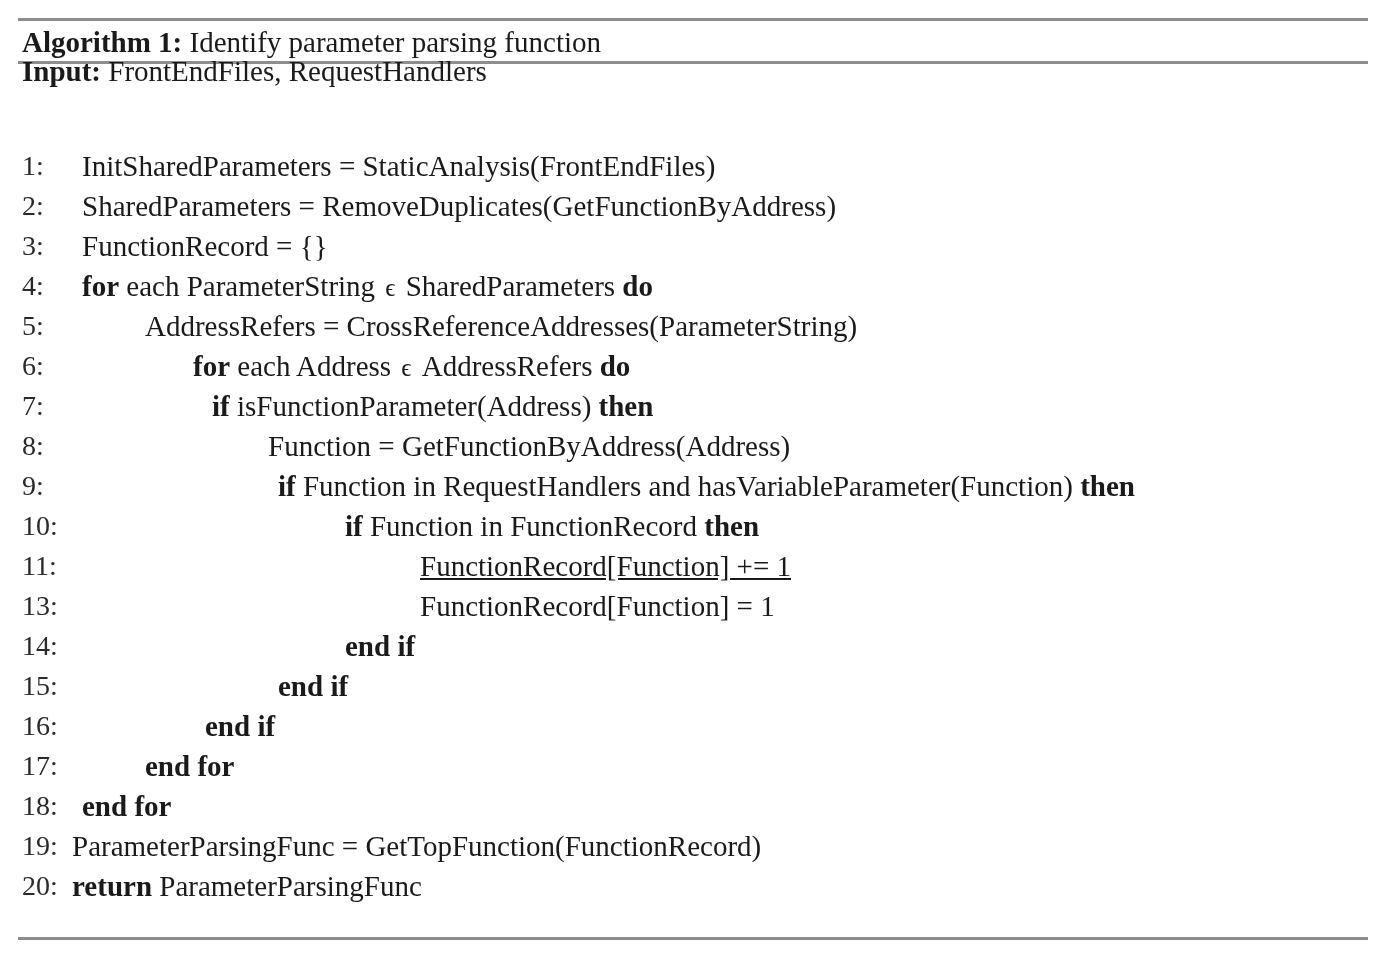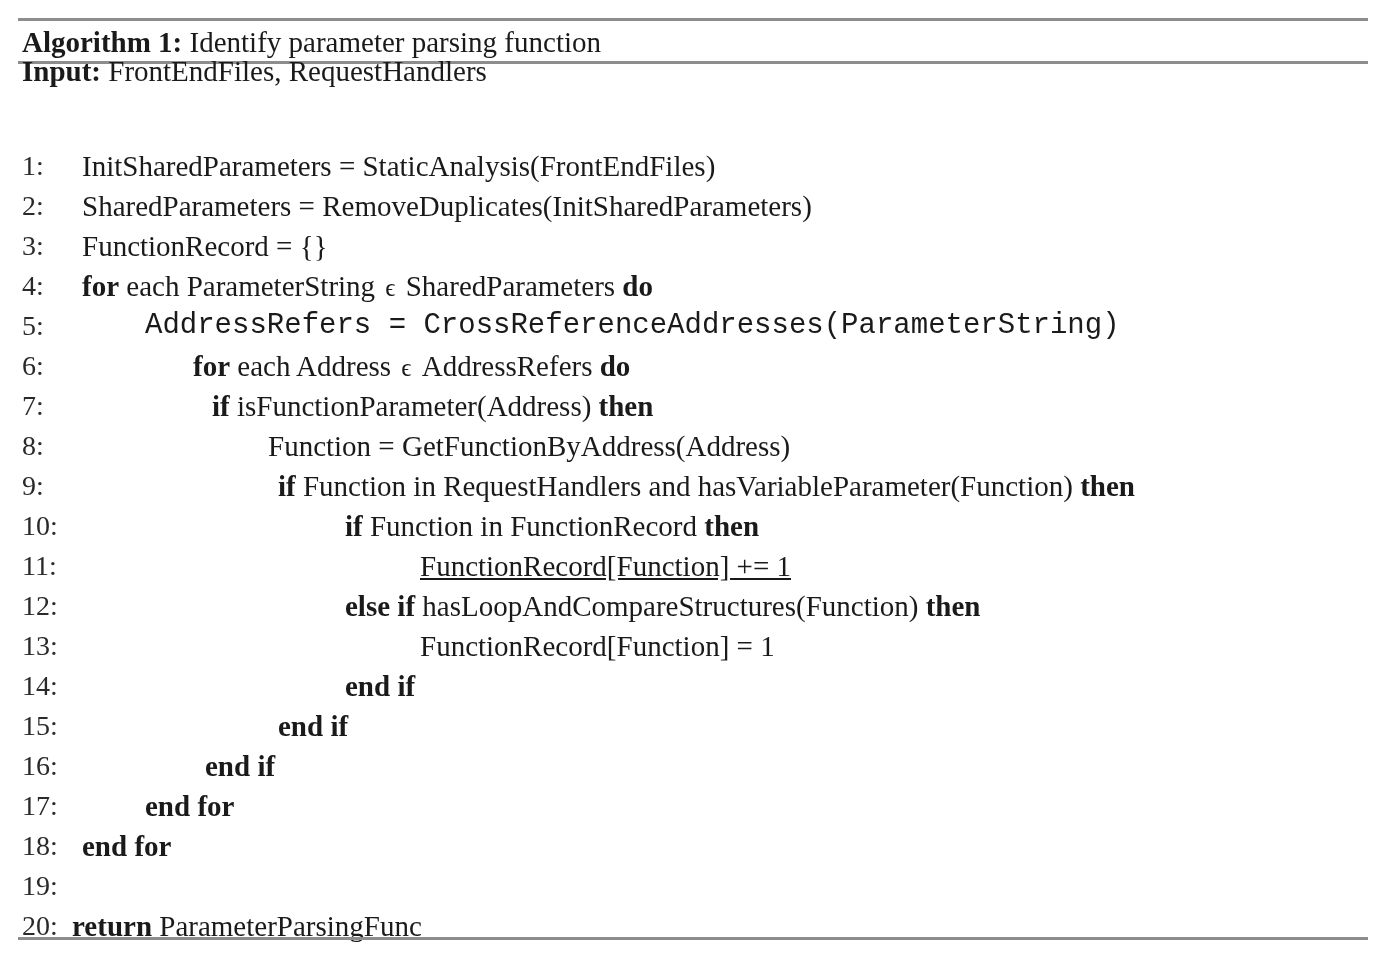--- a/index.html
+++ b/index.html
@@ -110,33 +110,33 @@
   </div>
 
 
   <div class="steps" id="steps-container">
       <div class="step">
         <span class="step-num">1:</span>
         <span class="step-body" style="left: 82px;"><span>InitSharedParameters = StaticAnalysis(FrontEndFiles)</span></span>
       </div>
       <div class="step">
         <span class="step-num">2:</span>
-        <span class="step-body" style="left: 82px;"><span>SharedParameters = RemoveDuplicates(InitSharedParameters)</span></span>
+        <span class="step-body" style="left: 82px;"><span>SharedParameters = RemoveDuplicates(GetFunctionByAddress)</span></span>
       </div>
       <div class="step">
         <span class="step-num">3:</span>
         <span class="step-body" style="left: 82px;"><span>FunctionRecord = {}</span></span>
       </div>
       <div class="step">
         <span class="step-num">4:</span>
         <span class="step-body" style="left: 82px;"><span class="kw">for</span><span> each ParameterString </span><span class="elem">ϵ</span><span> SharedParameters </span><span class="kw">do</span></span>
       </div>
       <div class="step">
         <span class="step-num">5:</span>
-        <span class="step-body" style="left: 145px; font-family: Liberation Mono, monospace;"><span>AddressRefers = CrossReferenceAddresses(ParameterString)</span></span>
+        <span class="step-body" style="left: 145px;"><span>AddressRefers = CrossReferenceAddresses(ParameterString)</span></span>
       </div>
       <div class="step">
         <span class="step-num">6:</span>
         <span class="step-body" style="left: 152px; margin-left: 41px;"><span class="kw">for</span><span> each Address </span><span class="elem">ϵ</span><span> AddressRefers </span><span class="kw">do</span></span>
       </div>
       <div class="step">
         <span class="step-num">7:</span>
         <span class="step-body" style="left: 212px;"><span class="kw">if</span><span> isFunctionParameter(Address) </span><span class="kw">then</span></span>
       </div>
       <div class="step">
@@ -147,24 +147,20 @@
         <span class="step-num">9:</span>
         <span class="step-body" style="left: 278px;"><span class="kw">if</span><span> Function in RequestHandlers and hasVariableParameter(Function) </span><span class="kw">then</span></span>
       </div>
       <div class="step">
         <span class="step-num">10:</span>
         <span class="step-body" style="left: 345px;"><span class="kw">if</span><span> Function in FunctionRecord </span><span class="kw">then</span></span>
       </div>
       <div class="step">
         <span class="step-num">11:</span>
         <span class="step-body" style="left: 420px; text-decoration: underline;"><span>FunctionRecord[Function] += 1</span></span>
-      </div>
-      <div class="step">
-        <span class="step-num">12:</span>
-        <span class="step-body" style="left: 345px;"><span class="kw">else if</span><span> hasLoopAndCompareStructures(Function) </span><span class="kw">then</span></span>
       </div>
       <div class="step">
         <span class="step-num">13:</span>
         <span class="step-body" style="left: 420px;"><span>FunctionRecord[Function] = 1</span></span>
       </div>
       <div class="step">
         <span class="step-num">14:</span>
         <span class="step-body" style="left: 345px;"><span class="kw">end if</span></span>
       </div>
       <div class="step">
@@ -178,20 +174,21 @@
       <div class="step">
         <span class="step-num">17:</span>
         <span class="step-body" style="left: 145px;"><span class="kw">end for</span></span>
       </div>
       <div class="step">
         <span class="step-num">18:</span>
         <span class="step-body" style="left: 82px;"><span class="kw">end for</span></span>
       </div>
       <div class="step">
         <span class="step-num">19:</span>
+        <span class="step-body" style="left: 72px;"><span>ParameterParsingFunc = GetTopFunction(FunctionRecord)</span></span>
       </div>
       <div class="step">
         <span class="step-num">20:</span>
         <span class="step-body" style="left: 72px;"><span class="kw">return</span><span> ParameterParsingFunc</span></span>
       </div>
     </div>
 
   <div class="rule rule-bottom"></div>
 
 </div>

